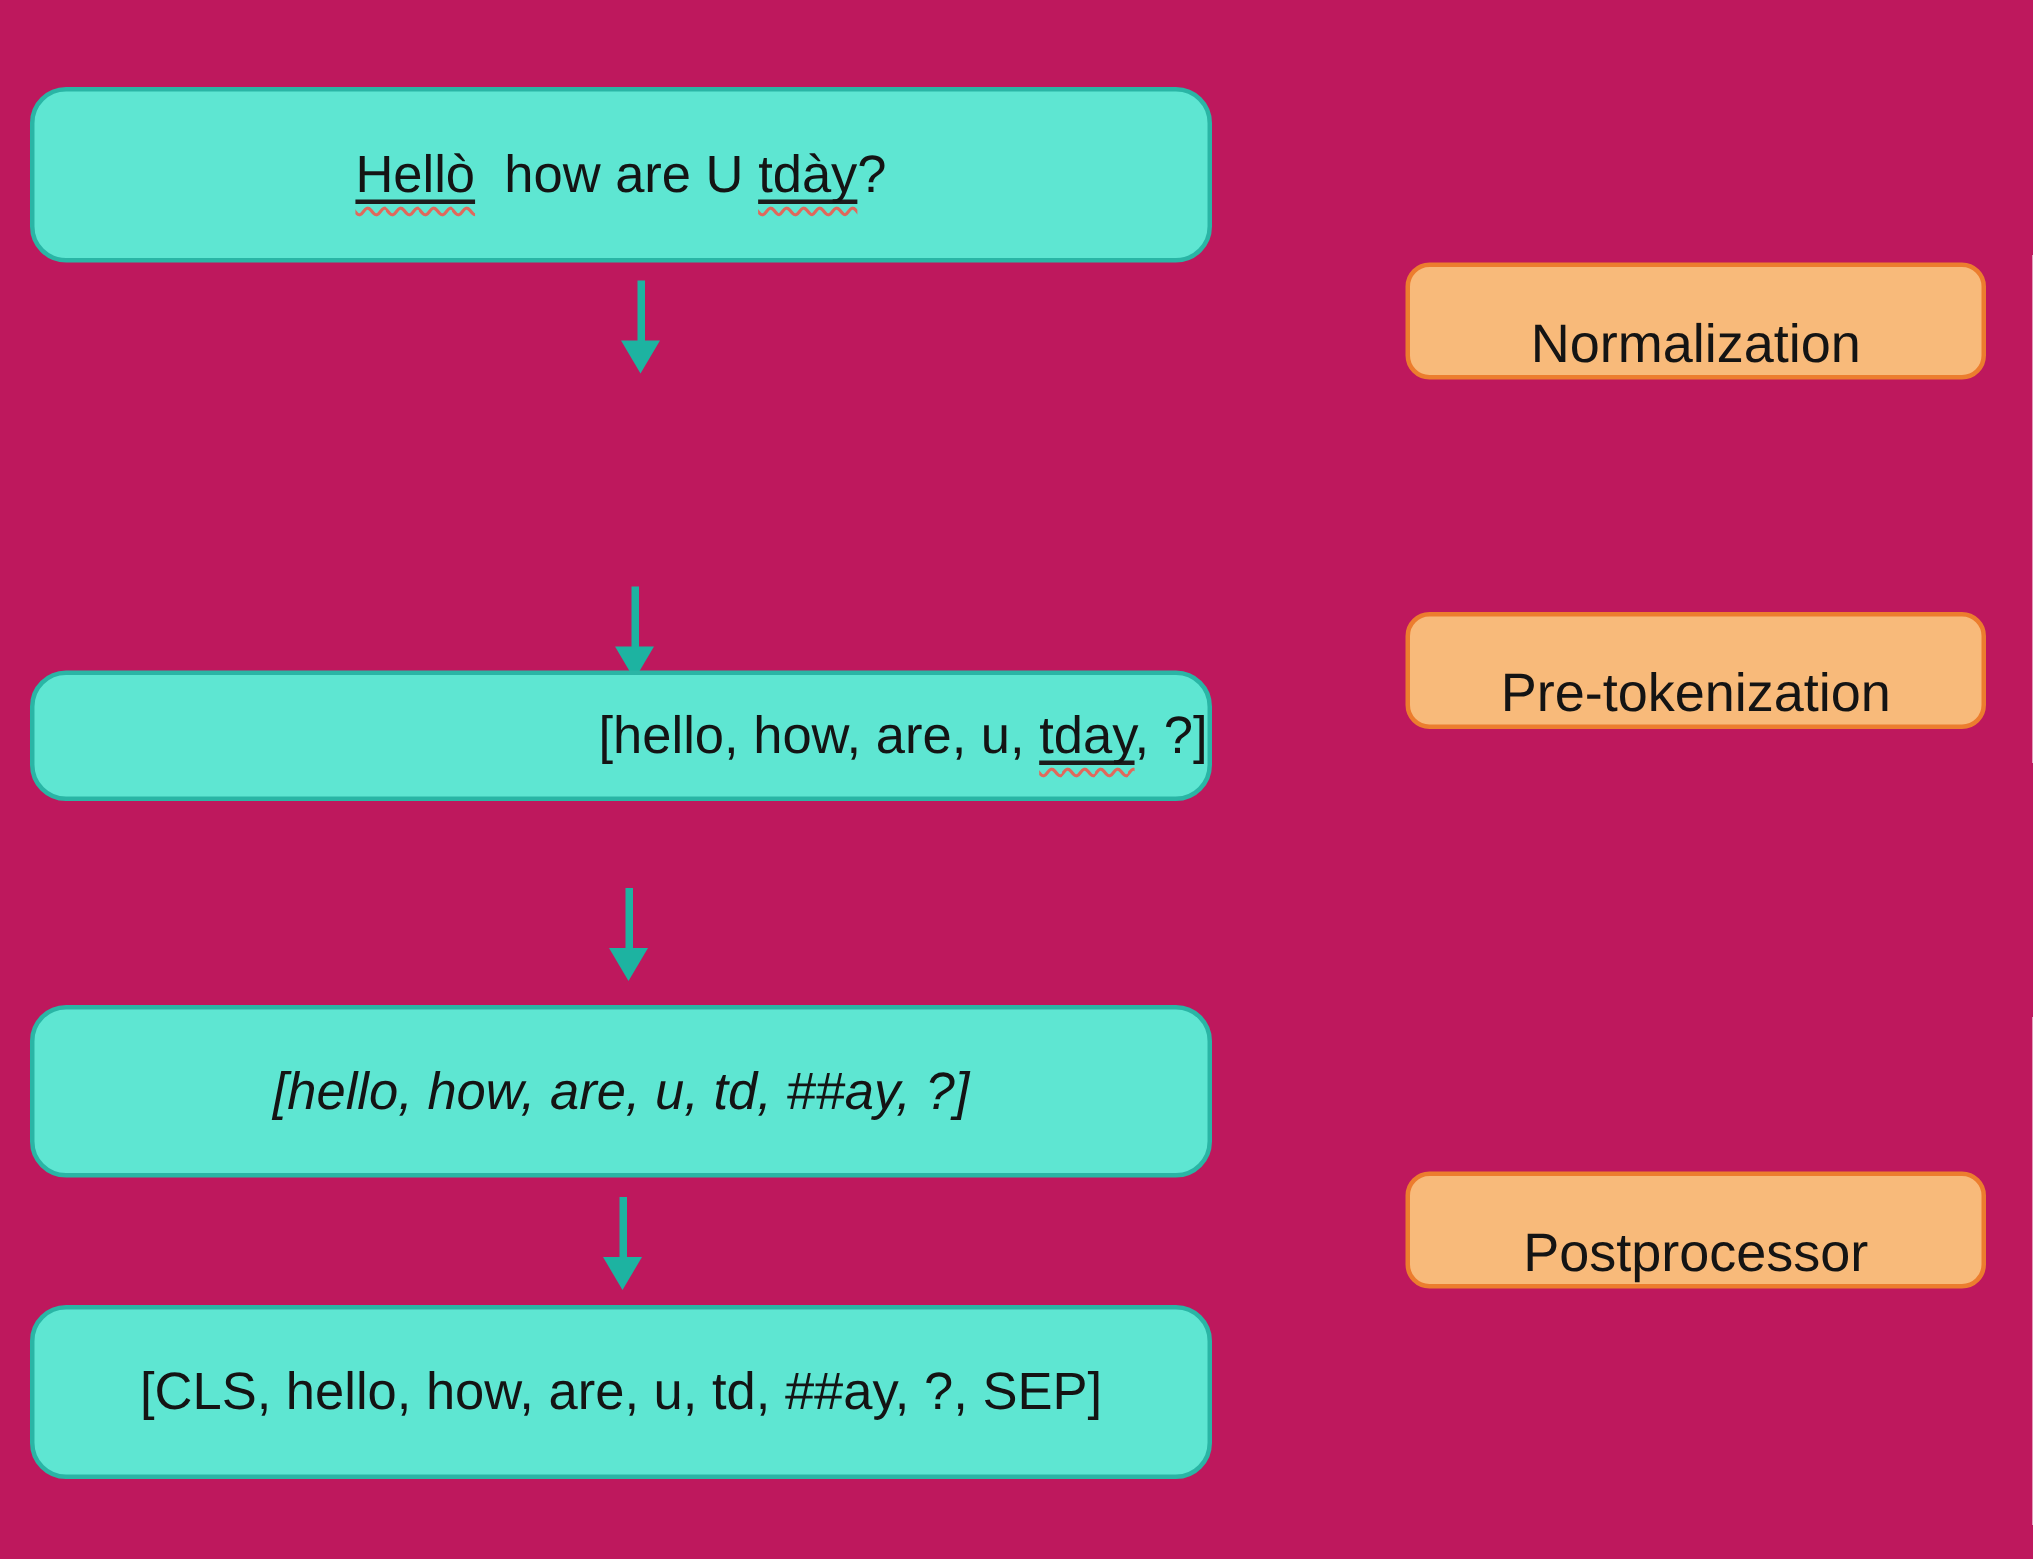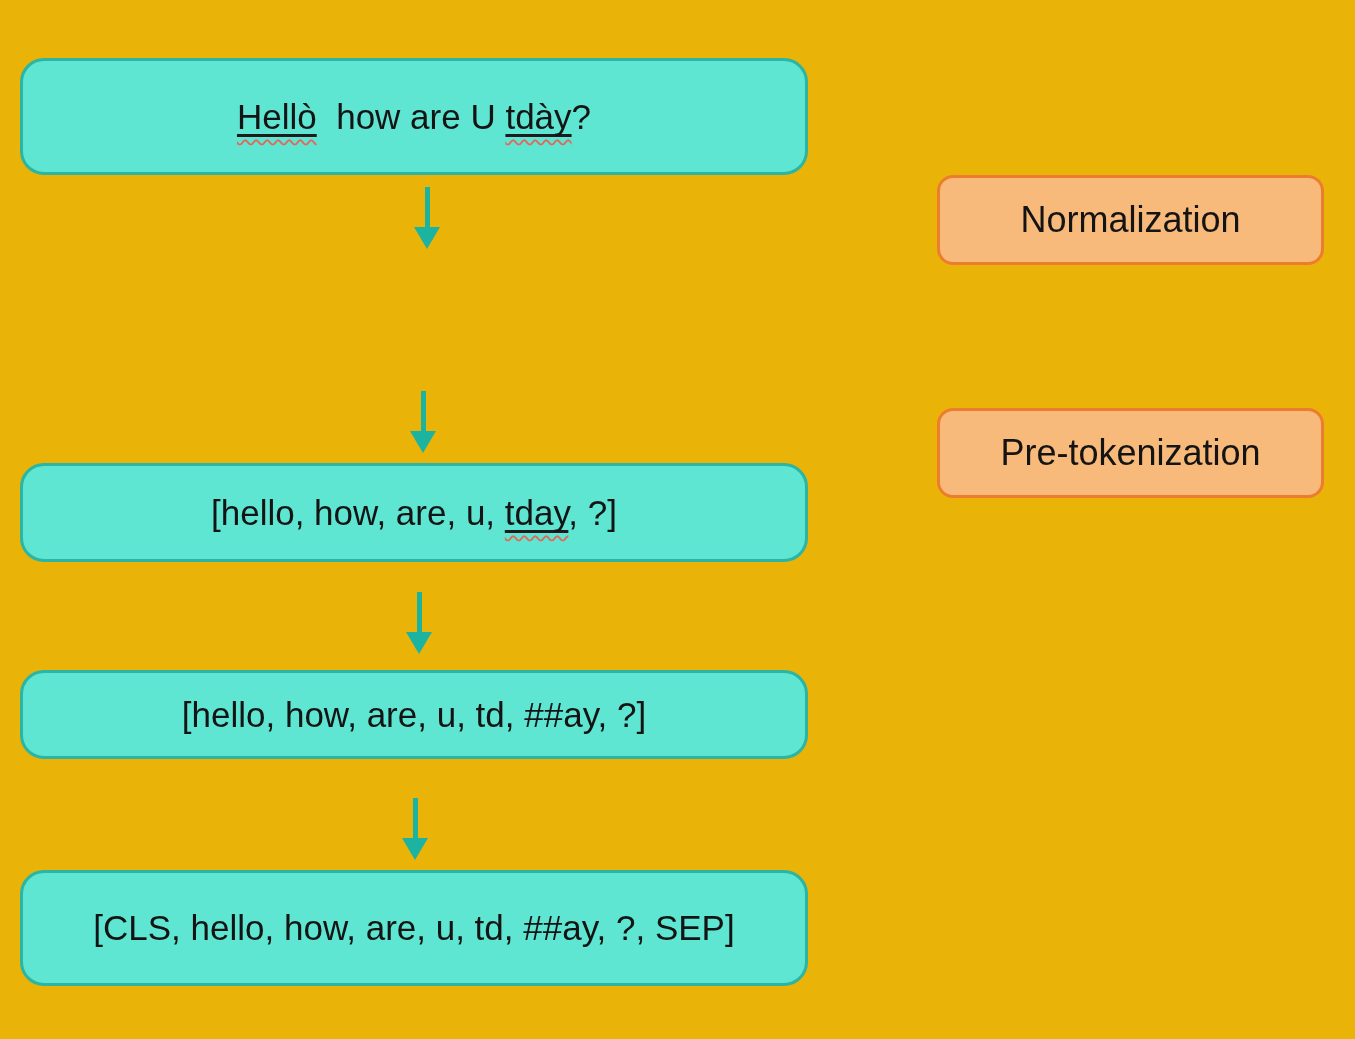--- a/index.html
+++ b/index.html
@@ -5,21 +5,21 @@
   html, body {
     margin: 0;
     padding: 0;
     background: #ffffff;
     font-family: "Liberation Sans", "DejaVu Sans", sans-serif;
   }
   .canvas {
     position: relative;
     width: 1355px;
     height: 1039px;
-    background: #eab308;
+    background: #be185d;
     overflow: hidden;
   }
 
   
   .flow-box {
     position: absolute;
     left: 20px;
     width: 788px;
     box-sizing: border-box;
     background: var(--box-fill);
@@ -27,22 +27,22 @@
     border-radius: 24px;
     display: flex;
     align-items: center;
     justify-content: center;
     font-size: 35px;
     color: var(--text);
     white-space: pre-wrap;
   }
   .b1 { top: 58px;  height: 117px; }
   .b2 { top: 262px; height: 113px; }
-  .b3 { top: 463px; height: 99px; }
-  .b4 { top: 670px; height: 89px; }
+  .b3 { top: 447px; height: 87px; justify-content: flex-end; }
+  .b4 { top: 670px; height: 115px; font-style: italic; }
   .b5 { top: 870px; height: 116px; }
 
   
   .sp-solid {
     text-decoration: underline solid var(--spell-solid);
     text-decoration-thickness: 2.5px;
     text-underline-offset: 5px;
   }
   .sp-wavy {
     text-decoration: underline wavy var(--spell-wavy);
@@ -78,27 +78,27 @@
     border-left: 13px solid transparent;
     border-right: 13px solid transparent;
     border-top: 22px solid var(--arrow);
   }
 
   
   .stage-label {
     position: absolute;
     left: 937px;
     width: 387px;
-    height: 90px;
+    height: 78px;
     box-sizing: border-box;
     background: var(--label-fill);
     border: 3px solid var(--label-border);
     border-radius: 16px;
     display: flex;
-    align-items: center;
+    align-items: flex-end;
     justify-content: center;
     font-size: 36px;
     color: var(--text);
   }
   .o1 { top: 175px; }
   .o2 { top: 378px; margin-top: 30px; }
   .o3 { top: 577px; }
   .o4 { top: 781px; }
 </style>
 </head>
@@ -134,14 +134,17 @@
     </div>
 
   <div class="flow-box b5"><span>[CLS, hello, how, are, u, td, ##ay, ?, SEP]</span></div>
 
   <div class="stage-label o1">
       <span>Normalization</span>
     </div>
   <div class="stage-label o2">
       <span>Pre-tokenization</span>
     </div>
+  <div class="stage-label o4">
+      <span>Postprocessor</span>
+    </div>
 
 </div>
 
 </body></html>

